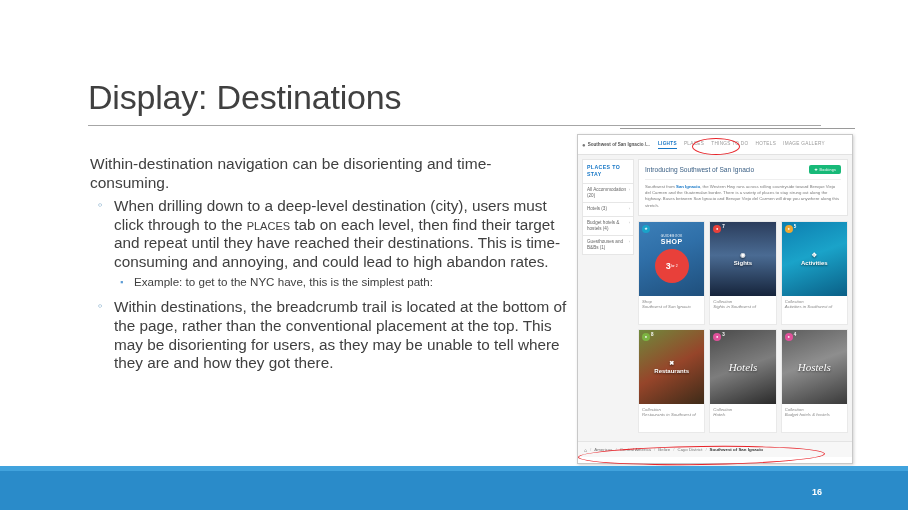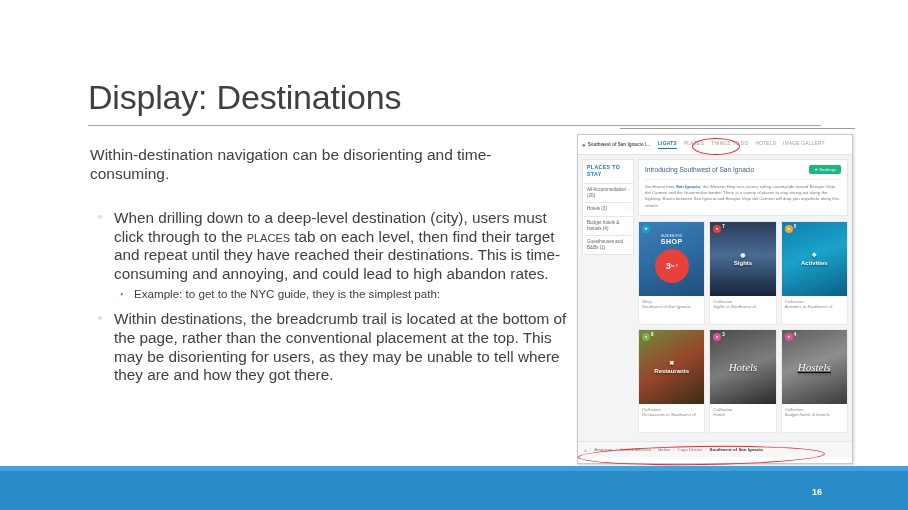--- a/index.html
+++ b/index.html
@@ -32,32 +32,32 @@
     top: 125px;
     width: 733px;
     height: 1px;
     background: #a6a6a6;
   }
 
   
   .lead {
     position: absolute;
     left: 90px;
-    top: 145px;
+    top: 154px;
     width: 470px;
     font-size: 15.5px;
     line-height: 19px;
     color: #404040;
   }
 
   
   .bullets {
     position: absolute;
     left: 96px;
-    top: 209px;
+    top: 197px;
     width: 478px;
   }
   .b1 {
     position: relative;
     padding-left: 18px;
     font-size: 15.3px;
     line-height: 18.6px;
     color: #404040;
     margin-bottom: 3px;
   }
@@ -309,21 +309,21 @@
     font-style: italic;
     min-height: 20px;
   }
 
   
   .img-shop   { background: linear-gradient(160deg,#3c7fb8 0%,#2f6fa8 40%,#1f4f7c 100%); }
   .img-sights { background: linear-gradient(180deg,#2b3d5c 0%,#4a6b93 45%,#16243b 100%); }
   .img-activ  { background: linear-gradient(160deg,#0e7fb0 0%,#1aa3c9 45%,#0a5f86 100%); }
   .img-rest   { background: linear-gradient(150deg,#6f8a3c 0%,#96452a 50%,#3d2b18 100%); }
   .img-hotels { background: linear-gradient(160deg,#4a4a4a 0%,#7d7d7d 50%,#2a2a2a 100%); }
-  .img-hostel { background: linear-gradient(160deg,#5d5d5d 0%,#8e8e8e 45%,#3a3a3a 100%); text-decoration: underline; }
+  .img-hostel { background: linear-gradient(160deg,#5d5d5d 0%,#8e8e8e 45%,#3a3a3a 100%); }
 
   .shop-inner {
     position: absolute;
     inset: 0;
     display: flex;
     flex-direction: column;
     align-items: center;
     justify-content: center;
   }
   .shop-word {
@@ -424,21 +424,21 @@
 
 <div class="lead">Within-destination navigation can be disorienting and time-consuming.</div>
 
 <div class="bullets">
 
   <div class="b1">
     <span>When drilling down to a deep-level destination (city), users must click through to the </span><span class="smallcaps">Places</span><span> tab on each level, then find their target and repeat until they have reached their destinations.  This is time-consuming and annoying, and could lead to high abandon rates.</span>
   </div>
 
   <div class="b2">
-    <span>Example: to get to the NYC guide, they is the simplest path:</span><br>
+    <span>Example: to get to the NYC have, this is the simplest path:</span><br>
   </div>
 
 
   <div class="b1" style="margin-top:9px;">Within destinations, the breadcrumb trail is located at the bottom of the page, rather than the conventional placement at the top. This may be disorienting for users, as they may be unable to tell where they are and how they got there.</div>
 
 
 </div>
 
 <div class="shot-topline"></div>
 

